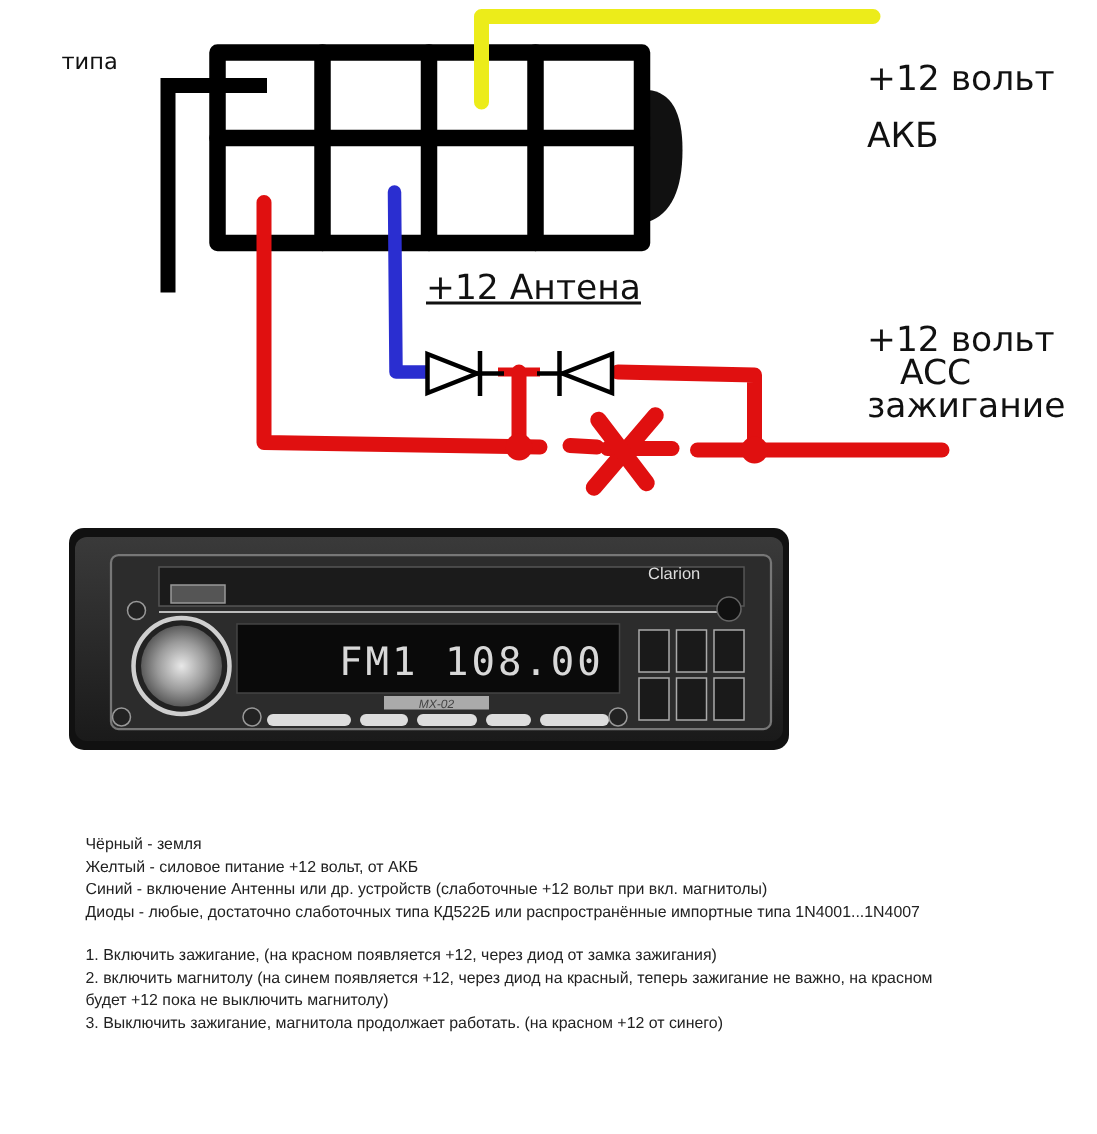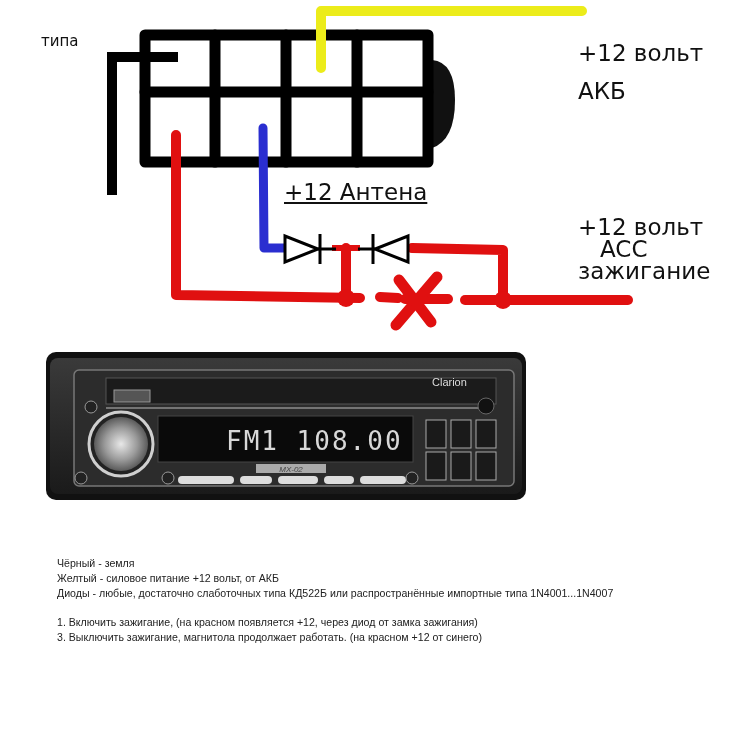--- a/index.html
+++ b/index.html
@@ -119,17 +119,20 @@
     <rect x="430" y="68" width="20" height="28"></rect>
     <rect x="380" y="100" width="20" height="28"></rect>
     <rect x="405" y="100" width="20" height="28"></rect>
     <rect x="430" y="100" width="20" height="28"></rect>
   </g>
 </svg>
 
 <div class="legend">
   <div class="line">Чёрный - земля</div>
   <div class="line">Желтый - силовое питание +12 вольт, от АКБ</div>
+  <div class="line">Синий - включение Антенны или др. устройств (слаботочные +12 вольт при вкл. магнитолы)</div>
   <div class="line">Диоды - любые, достаточно слаботочных типа КД522Б или распространённые импортные типа 1N4001...1N4007</div>
   <div class="gap"></div>
   <div class="line">1. Включить зажигание, (на красном появляется +12, через диод от замка зажигания)</div>
+  <div class="line">2. включить магнитолу (на синем появляется +12, через диод на красный, теперь зажигание не важно, на красном</div>
+  <div class="line">будет +12 пока не выключить магнитолу)</div>
   <div class="line">3. Выключить зажигание, магнитола продолжает работать. (на красном +12 от синего)</div>
 </div>
 
 </body></html>

